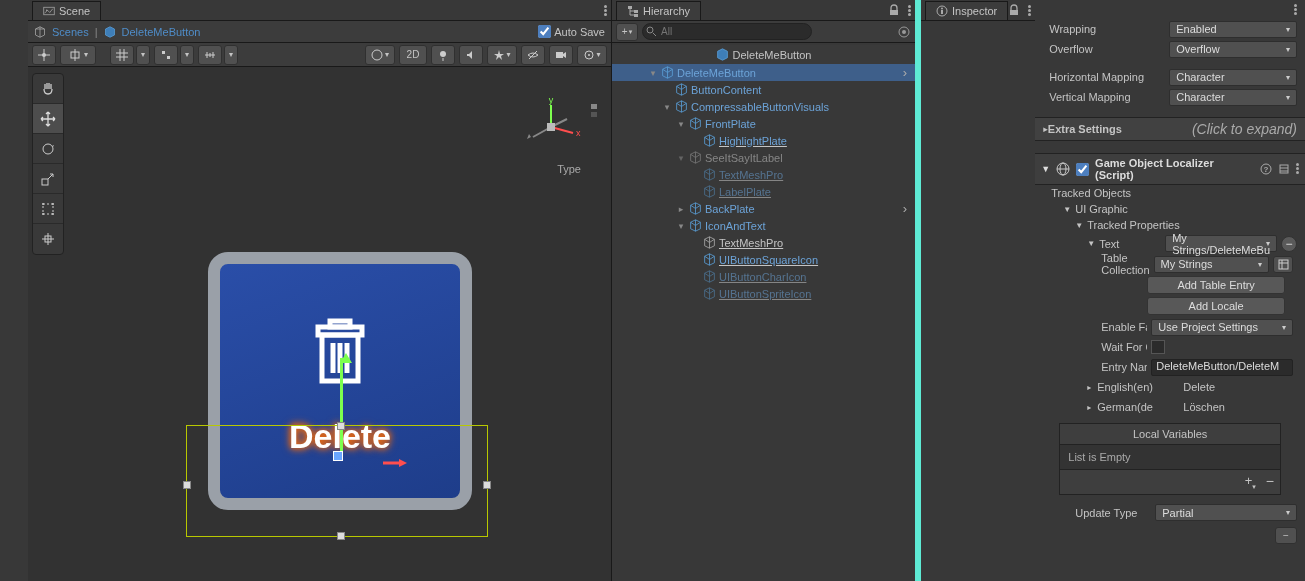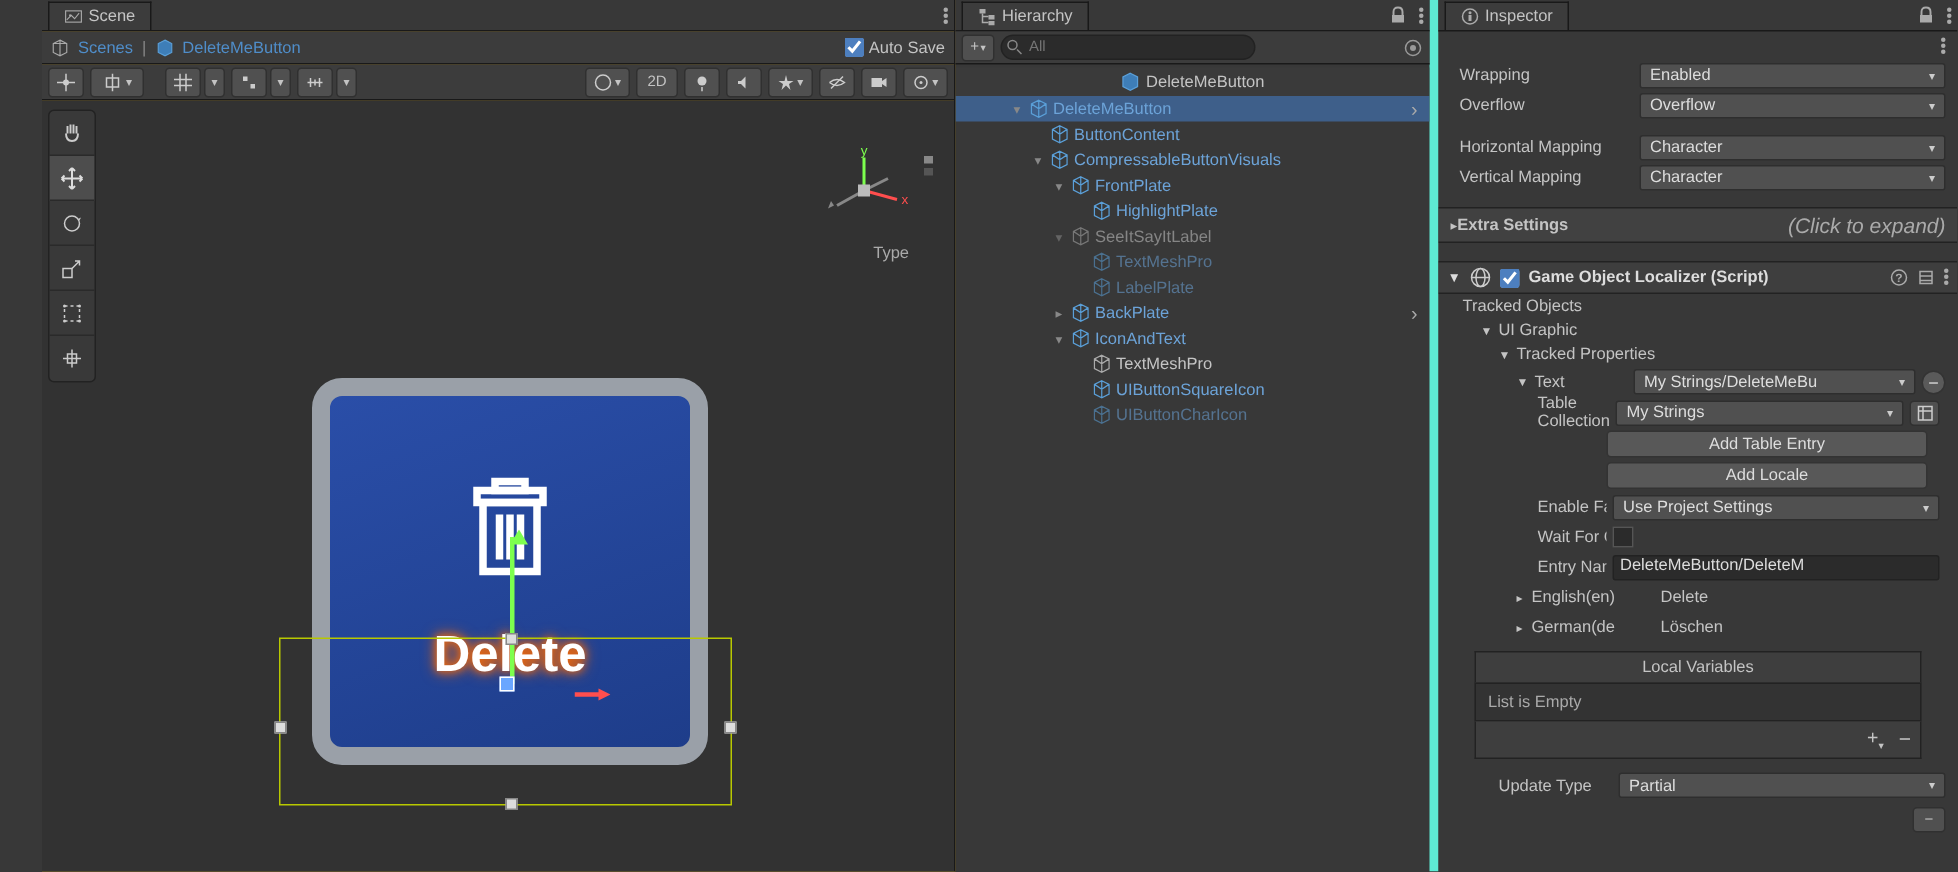--- a/index.html
+++ b/index.html
@@ -49,24 +49,24 @@
   .hier-tree { flex: 1; overflow: auto; padding: 2px 0; }
   .scene-root { background: #3a3a3a; padding: 3px 8px; display: flex; align-items: center; gap: 4px; color: #c4c4c4; justify-content: center; font-weight: 500; }
   .tree-row { display: flex; align-items: center; height: 17px; padding: 0 4px; gap: 3px; }
   .tree-row.sel { background: #3e5f8a; }
   .tree-row.blue .label { color: #6ca3d8; }
   .tree-row .label { color: #c4c4c4; }
   .fold { width: 10px; font-size: 9px; color: #888; text-align: center; }
   .indent-1 { padding-left: 36px; }
   .indent-2 { padding-left: 50px; }
   .indent-3 { padding-left: 64px; }
-  .indent-4 { padding-left: 78px; }
-
-  
-  .inspector-panel { flex: 1; height: 100%; background: #383838; display: flex; flex-direction: column; }
+  .indent-4 { padding-left: 78px; text-decoration: underline; }
+
+  
+  .inspector-panel { flex: 1; height: 100%; background: #383838; display: flex; flex-direction: row; }
   .insp-body { flex: 1; overflow: auto; }
   .prop-row { display: flex; align-items: center; padding: 2px 8px 2px 14px; height: 20px; }
   .prop-row .plabel { width: 120px; color: #c4c4c4; }
   .dropdown { flex: 1; background: #505050; border: 1px solid #2e2e2e; border-radius: 2px; height: 17px; display: flex; align-items: center; padding: 0 6px; color: #ddd; position: relative; }
   .dropdown::after { content: '▾'; position: absolute; right: 6px; font-size: 8px; color: #ccc; }
   .comp-header { background: #3e3e3e; border-top: 1px solid #222; border-bottom: 1px solid #222; padding: 3px 6px; display: flex; align-items: center; gap: 6px; font-weight: bold; color: #ddd; }
   .comp-header .end { margin-left: auto; display: flex; gap: 6px; color: #bbb; }
   .extra-settings { background: #414141; padding: 3px 8px; display: flex; align-items: center; border-top: 1px solid #222; border-bottom: 1px solid #222; margin-top: 10px; }
   .click-expand { margin-left: auto; font-style: italic; color: #aaa; font-size: 14px; }
   .subheader { padding: 2px 8px 2px 16px; color: #c4c4c4; display: flex; align-items: center; gap: 4px; }
@@ -444,20 +444,27 @@
             </svg>
             <span class="label">UIButtonSquareIcon</span>
           </div>
           <div class="tree-row indent-4 blue" style="opacity: 0.55;">
             <span class="fold"></span>
             <svg width="13" height="13" viewBox="0 0 16 16">
               <path d="M8 1 L14 4 L14 12 L8 15 L2 12 L2 4 Z M8 1 L8 8 M2 4 L8 8 L14 4 M8 8 L8 15" stroke="#5a9fd8" fill="none"></path>
             </svg>
             <span class="label">UIButtonCharIcon</span>
           </div>
+          <div class="tree-row indent-4 blue" style="opacity: 0.55;">
+            <span class="fold"></span>
+            <svg width="13" height="13" viewBox="0 0 16 16">
+              <path d="M8 1 L14 4 L14 12 L8 15 L2 12 L2 4 Z M8 1 L8 8 M2 4 L8 8 L14 4 M8 8 L8 15" stroke="#5a9fd8" fill="none"></path>
+            </svg>
+            <span class="label">UIButtonSpriteIcon</span>
+          </div>
         </div>
     </div>
   </div>
 
   <div class="inspector-panel">
     <div class="panel-header">
       <div class="tab active">
         <svg width="12" height="12">
             <circle cx="6" cy="6" r="5" fill="none" stroke="#aaa"></circle>
             <circle cx="6" cy="3.5" r="1" fill="#aaa"></circle>

